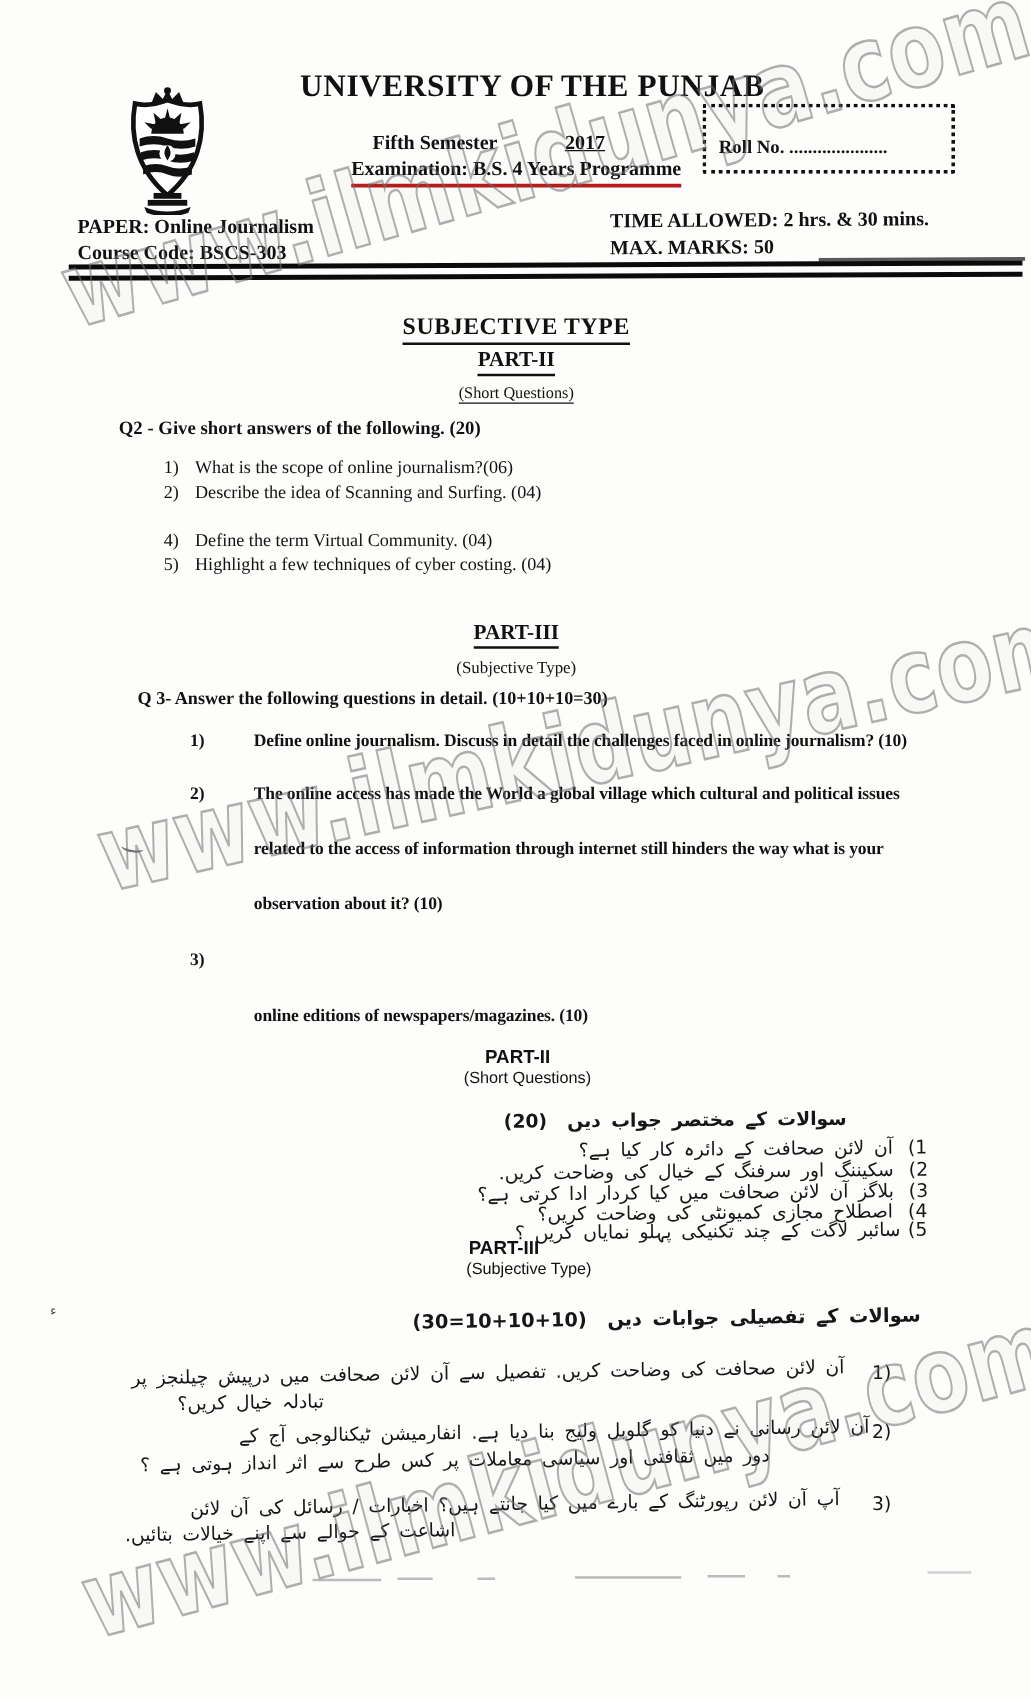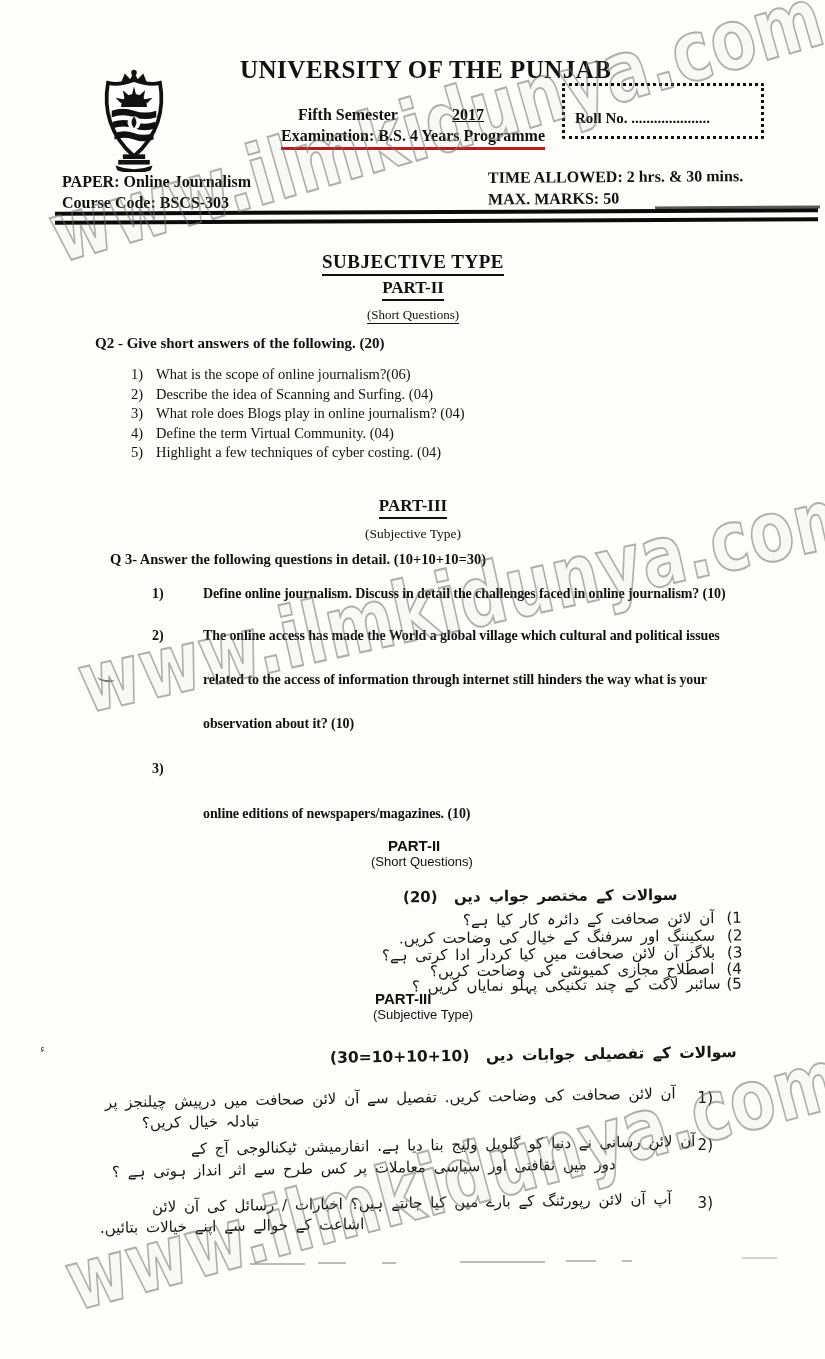--- a/index.html
+++ b/index.html
@@ -90,23 +90,20 @@
   </div>
 
   <div class="abs b" style="left:95px;top:335px;font-size:15px;white-space:nowrap;">Q2 - Give short answers of the following. (20)</div>
 
   <div class="q2row" style="top:366px;">
     <span class="n">1)</span><span>What is the scope of online journalism?(06)</span>
   </div>
   <div class="q2row" style="top:386px;">
     <span class="n">2)</span><span>Describe the idea of Scanning and Surfing. (04)</span>
   </div>
-  <div class="q2row" style="top:405px;">
-    <span class="n">3)</span><span>What role does Blogs play in online journalism? (04)</span>
-  </div>
   <div class="q2row" style="top:425px;">
     <span class="n">4)</span><span>Define the term Virtual Community. (04)</span>
   </div>
   <div class="q2row" style="top:444px;">
     <span class="n">5)</span><span>Highlight a few techniques of cyber costing. (04)</span>
   </div>
 
   <div class="cx" style="top:496px;">
     <span class="ul b" style="font-size:17px;">PART-III</span>
   </div>

